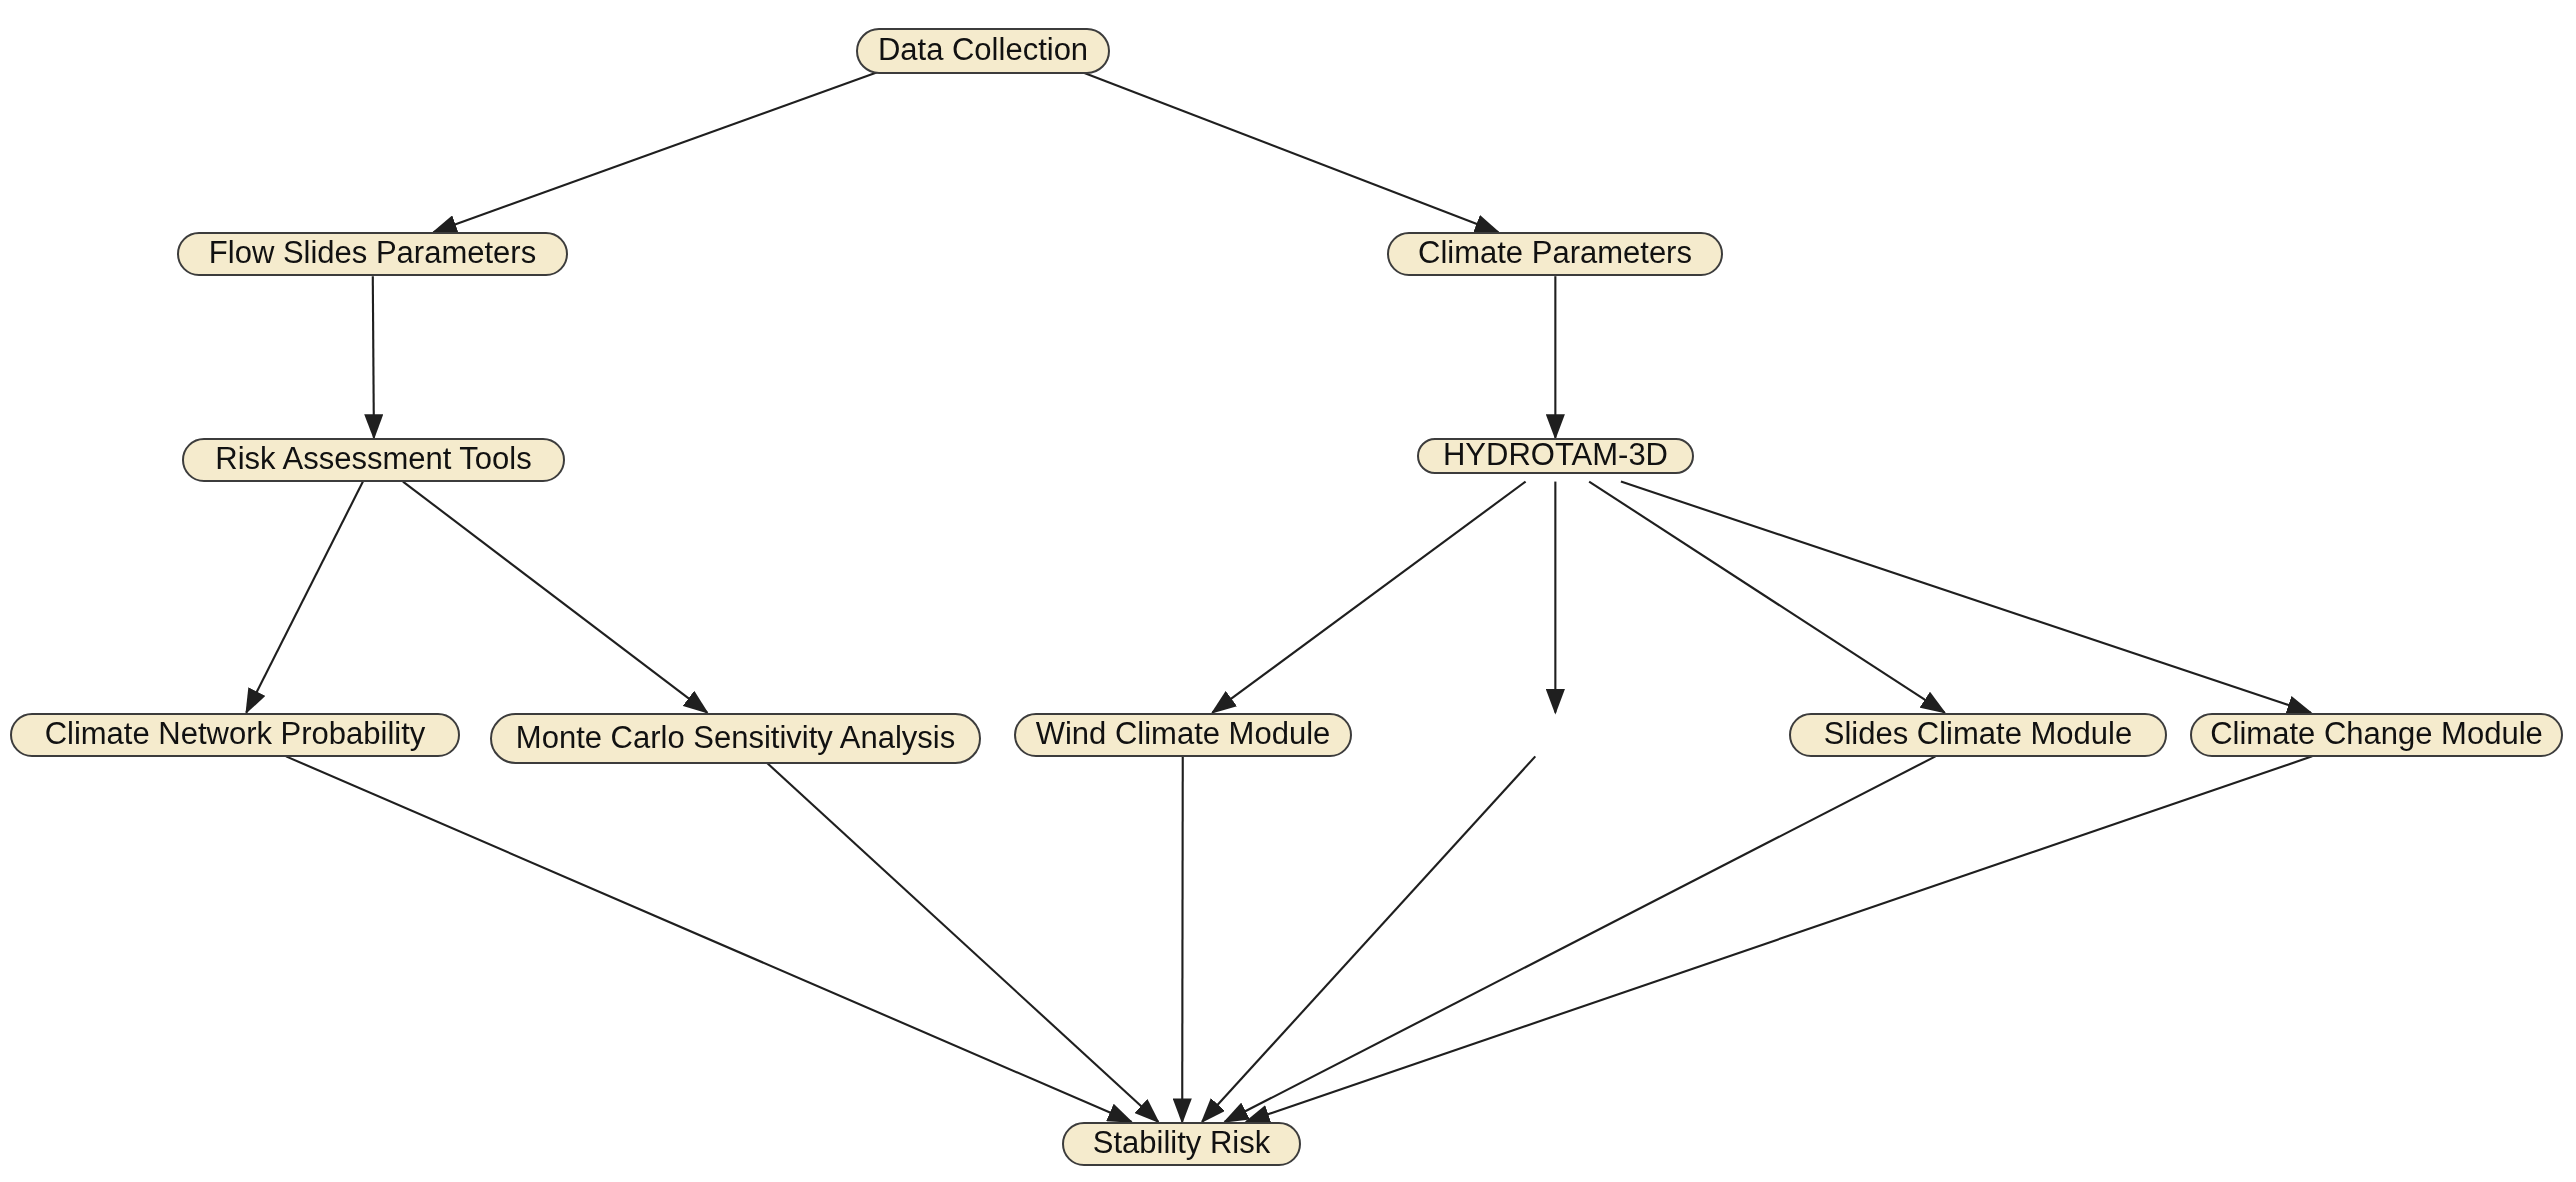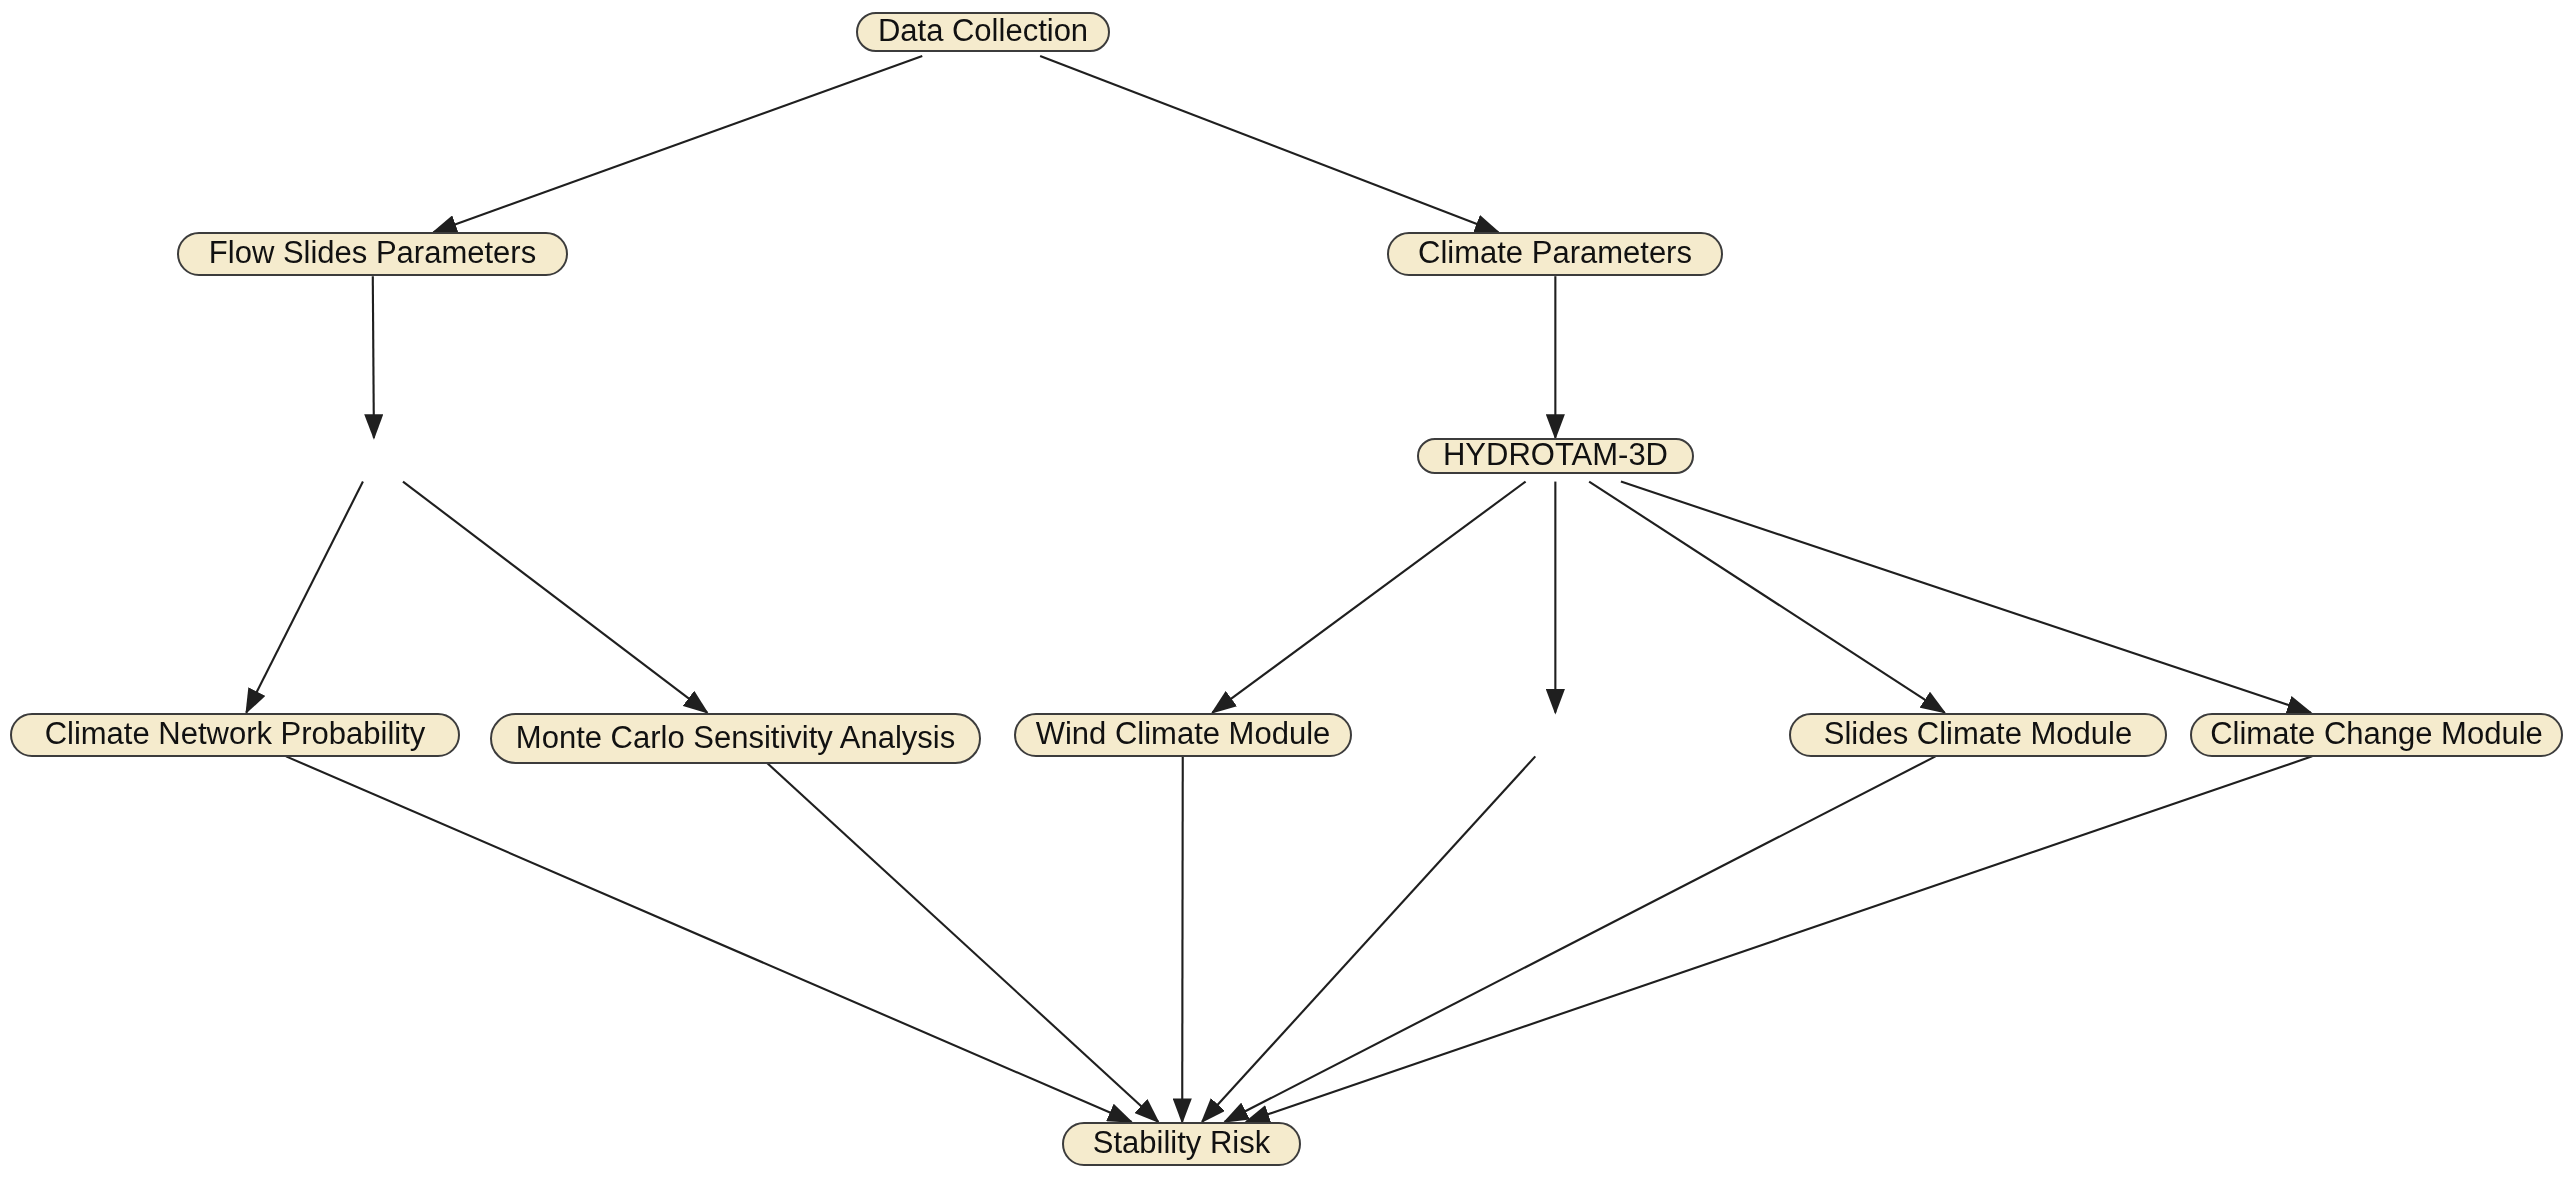--- a/index.html
+++ b/index.html
@@ -69,28 +69,31 @@
         <line x1="2288.6" y1="680.0" x2="3262.4" y2="1006.0" stroke="#1f1f1f" stroke-width="3" marker-end="url(#arrow)"></line>
         <line x1="403.7" y1="1068.0" x2="1597.3" y2="1584.0" stroke="#1f1f1f" stroke-width="3" marker-end="url(#arrow)"></line>
         <line x1="1072.8" y1="1068.0" x2="1635.2" y2="1584.0" stroke="#1f1f1f" stroke-width="3" marker-end="url(#arrow)"></line>
         <line x1="1669.9" y1="1068.0" x2="1669.1" y2="1584.0" stroke="#1f1f1f" stroke-width="3" marker-end="url(#arrow)"></line>
         <line x1="2167.7" y1="1068.0" x2="1697.3" y2="1584.0" stroke="#1f1f1f" stroke-width="3" marker-end="url(#arrow)"></line>
         <line x1="2732.7" y1="1068.0" x2="1729.3" y2="1584.0" stroke="#1f1f1f" stroke-width="3" marker-end="url(#arrow)"></line>
         <line x1="3264.6" y1="1068.0" x2="1759.4" y2="1584.0" stroke="#1f1f1f" stroke-width="3" marker-end="url(#arrow)"></line>
       </g>
   </svg>
   <div id="nodes-layer">
-      <div class="node" style="left: 856px; top: 12px; width: 254px; height: 40px;">
+      <div class="node" style="left: 856px; top: 28px; width: 254px; height: 46px;">
         <span>Data Collection</span>
       </div>
       <div class="node" style="left: 177px; top: 232px; width: 391px; height: 44px; justify-content: center;">
         <span>Flow Slides Parameters</span>
       </div>
       <div class="node" style="left: 1387px; top: 232px; width: 336px; height: 44px; align-items: center;">
         <span>Climate Parameters</span>
+      </div>
+      <div class="node" style="left: 182px; top: 438px; width: 383px; height: 44px;">
+        <span>Risk Assessment Tools</span>
       </div>
       <div class="node" style="left: 1417px; top: 438px; width: 277px; height: 36px;">
         <span>HYDROTAM-3D</span>
       </div>
       <div class="node" style="left: 10px; top: 713px; width: 450px; height: 44px;">
         <span>Climate Network Probability</span>
       </div>
       <div class="node" style="left: 490px; top: 713px; width: 491px; height: 51px;">
         <span>Monte Carlo Sensitivity Analysis</span>
       </div>

